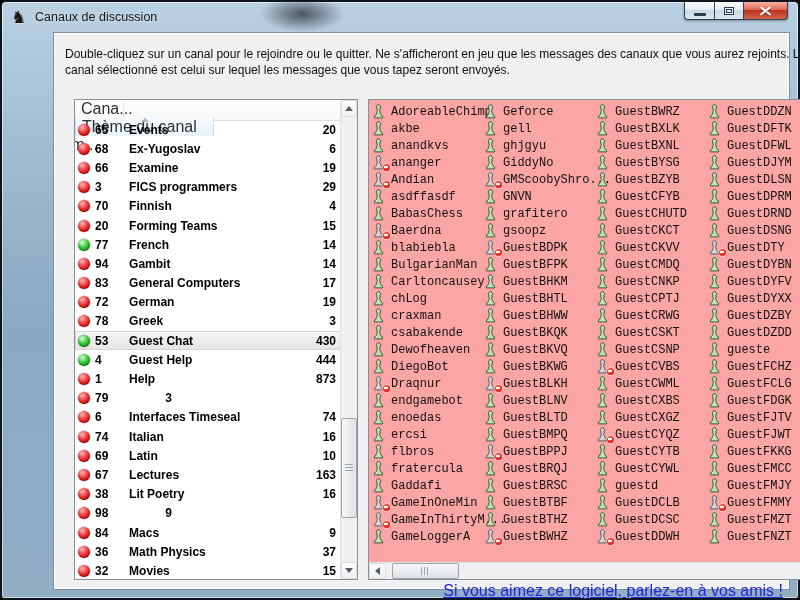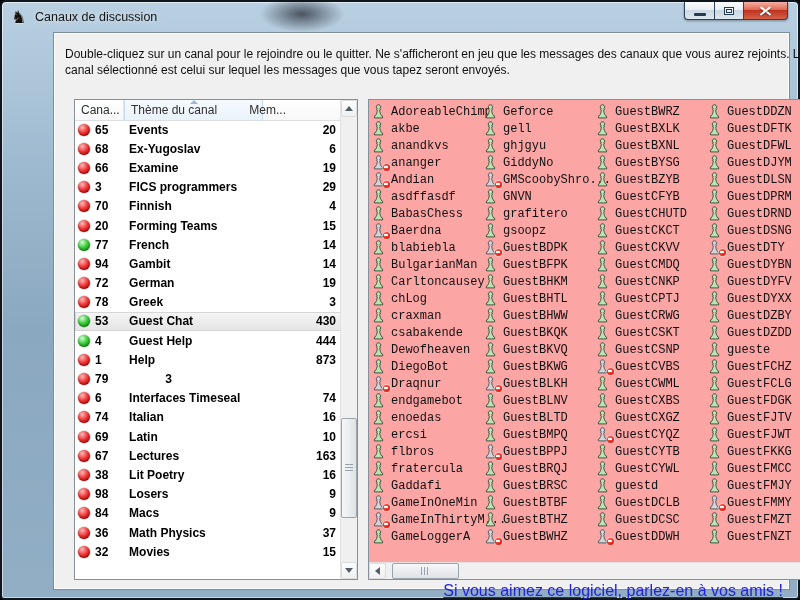--- a/index.html
+++ b/index.html
@@ -35,21 +35,21 @@
   .glyph-close::after{transform:rotate(-38deg);}
 
   .content{position:absolute;left:8px;right:8px;top:30px;bottom:8px;background:#f0f0f0;
     border:1px solid #7d8d9b;box-shadow:inset 0 0 0 1px rgba(255,255,255,.9);box-sizing:border-box;margin-left:43px;}
   .instructions{position:absolute;left:11px;top:13px;width:764px;font-size:12px;line-height:16px;color:#0f0f0f;}
 
   
   .channel-table{position:absolute;left:20px;top:66px;width:284px;height:481px;background:#fff;
     border:1px solid #898f98;box-sizing:border-box;overflow:hidden;}
   .thead{display:flex;height:20px;background:linear-gradient(180deg,#ffffff,#f7f8f9);
-    border-bottom:1px solid #dcdfe2;font-size:12px;color:#2f2f2f;}
+    border-bottom:1px solid #dcdfe2;font-size:16px;color:#2f2f2f;flex-direction:column;}
   .th{display:flex;align-items:center;padding-left:6px;box-sizing:border-box;border-right:1px solid #e4e6e8;position:relative;}
   .th.c1{width:49px;}
   .th.c2{width:139px;background:linear-gradient(180deg,#f5fafe,#eaf3fb);border-left:1px solid #c8dcee;border-right:1px solid #c8dcee;}
   .th.c2 .sort-arrow{position:absolute;top:0;left:50%;margin-left:-4px;width:0;height:0;
     border-left:4px solid transparent;border-right:4px solid transparent;border-bottom:4px solid #9cb8d2;}
   .th.c3{width:28px;justify-content:flex-end;padding-right:5px;border-right:none;}
   .tbody{position:absolute;left:0;top:20px;width:267px;bottom:0;overflow:hidden;font-weight:bold;}
   .tr{display:flex;align-items:center;height:19.2px;font-size:12px;color:#000;}
   .tr.selected{background:linear-gradient(180deg,#f6f6f6,#e4e4e4);box-shadow:inset 0 0 0 1px #d6d6d6;}
   .ball{width:12px;height:12px;border-radius:50%;margin-left:3px;flex:0 0 12px;
@@ -187,20 +187,26 @@
             <span class="mem">14</span>
           </div>
 
           <div class="tr">
             <span class="ball red"></span>
             <span class="num">94</span>
             <span class="theme">Gambit</span>
             <span class="mem">14</span>
           </div>
 
+          <div class="tr">
+            <span class="ball red"></span>
+            <span class="num">83</span>
+            <span class="theme">General Computers</span>
+            <span class="mem">17</span>
+          </div>
 
           <div class="tr">
             <span class="ball red"></span>
             <span class="num">72</span>
             <span class="theme">German</span>
             <span class="mem">19</span>
           </div>
 
           <div class="tr">
             <span class="ball red"></span>
@@ -267,21 +273,20 @@
           <div class="tr">
             <span class="ball red"></span>
             <span class="num">38</span>
             <span class="theme">Lit Poetry</span>
             <span class="mem">16</span>
           </div>
 
           <div class="tr">
             <span class="ball red"></span>
             <span class="num">98</span>
-            <span class="theme">Losers</span>
             <span class="mem">9</span>
           </div>
 
           <div class="tr">
             <span class="ball red"></span>
             <span class="num">84</span>
             <span class="theme">Macs</span>
             <span class="mem">9</span>
           </div>
 

